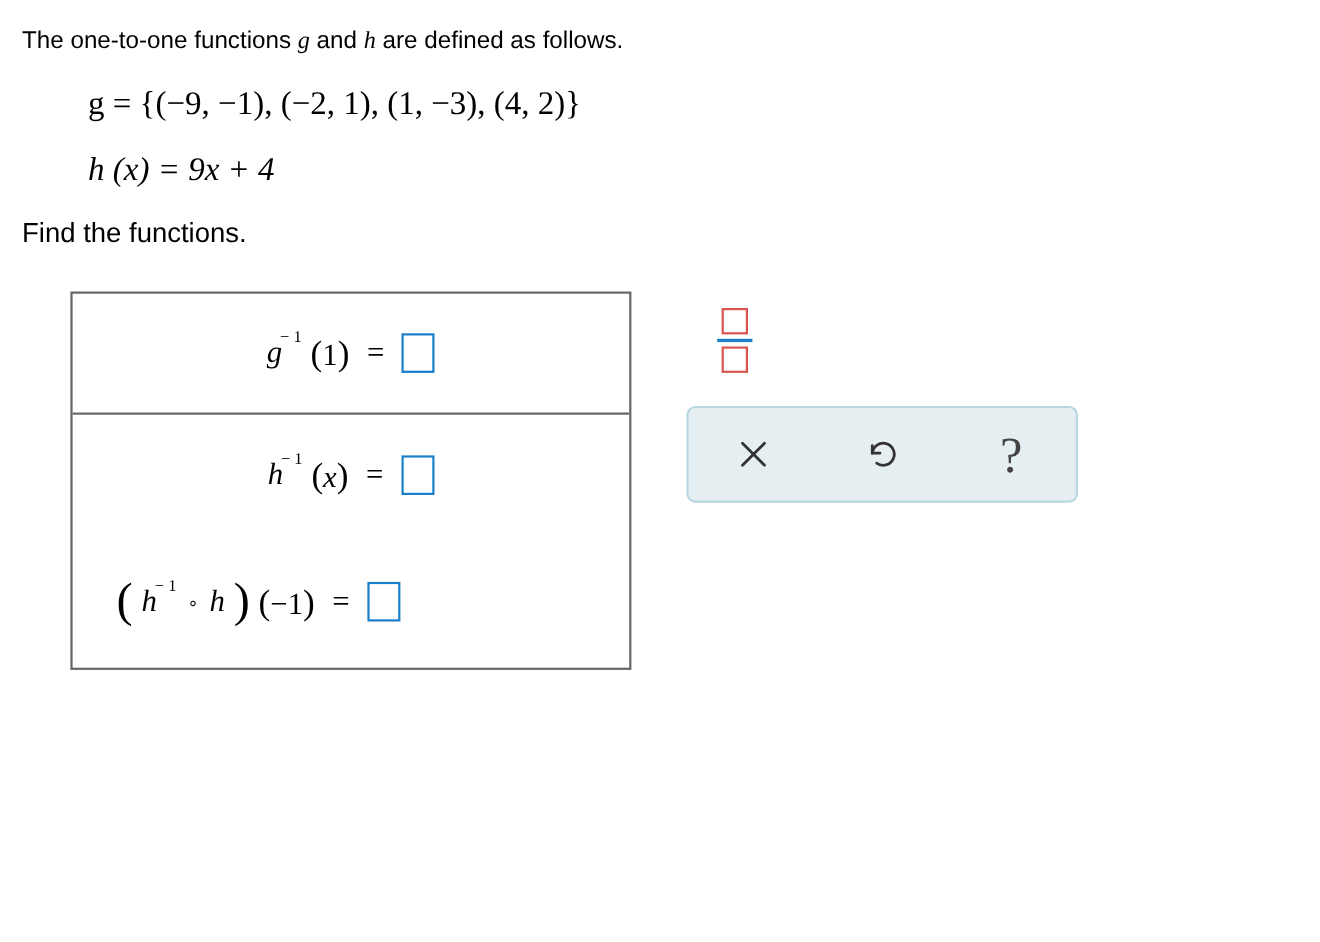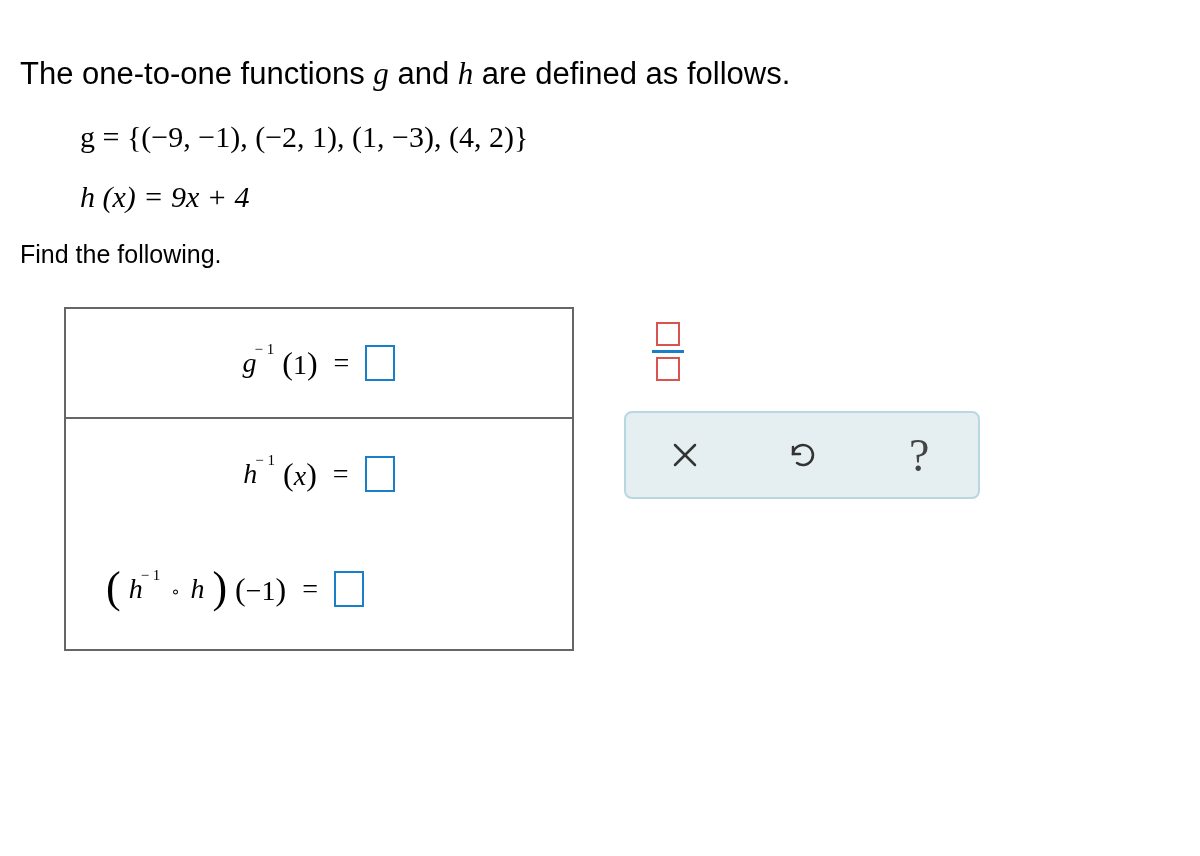--- a/index.html
+++ b/index.html
@@ -4,21 +4,21 @@
   <style>
     * { box-sizing: border-box; margin: 0; padding: 0; }
     body {
       font-family: Arial, Helvetica, sans-serif;
       font-size: 24px;
       color: #000;
       background: #fff;
       padding: 24px 20px;
       width: 1200px;
     }
-    .intro { font-size: 31px; margin-bottom: 28px; margin-top: 32px; }
+    .intro { font-size: 22px; margin-bottom: 28px; }
     .intro .ital { font-family: 'Times New Roman', serif; font-style: italic; }
     .eq-block { margin-left: 60px; margin-bottom: 26px; font-family: 'Times New Roman', serif; font-size: 30px; }
     .find { font-size: 25px; margin-top: 12px; margin-bottom: 38px; }
 
     .content-row { display: flex; align-items: flex-start; gap: 50px; }
 
     .answer-table {
       margin-left: 44px;
       border: 2px solid #666;
       width: 510px;
@@ -91,21 +91,21 @@
 </p>
 
 <div class="eq-block">
   <span style="">g = {(−9,  −1),  (−2,  1),  (1,  −3),  (4,  2)}</span>
 </div>
 
 <div class="eq-block">
   <span style="font-style:italic">h (x) = 9x + 4</span>
 </div>
 
-<p class="find">Find the following.</p>
+<p class="find">Find the functions.</p>
 
 <div class="content-row">
 
   <div class="answer-table">
 
     <div class="answer-row">
       <span class="expr">
         <span><span class="base">g</span><span class="sup">− 1</span></span>
         <span><span class="paren">(</span><span class="inner">1</span><span class="paren">)</span></span>
         <span class="eq">=</span>

